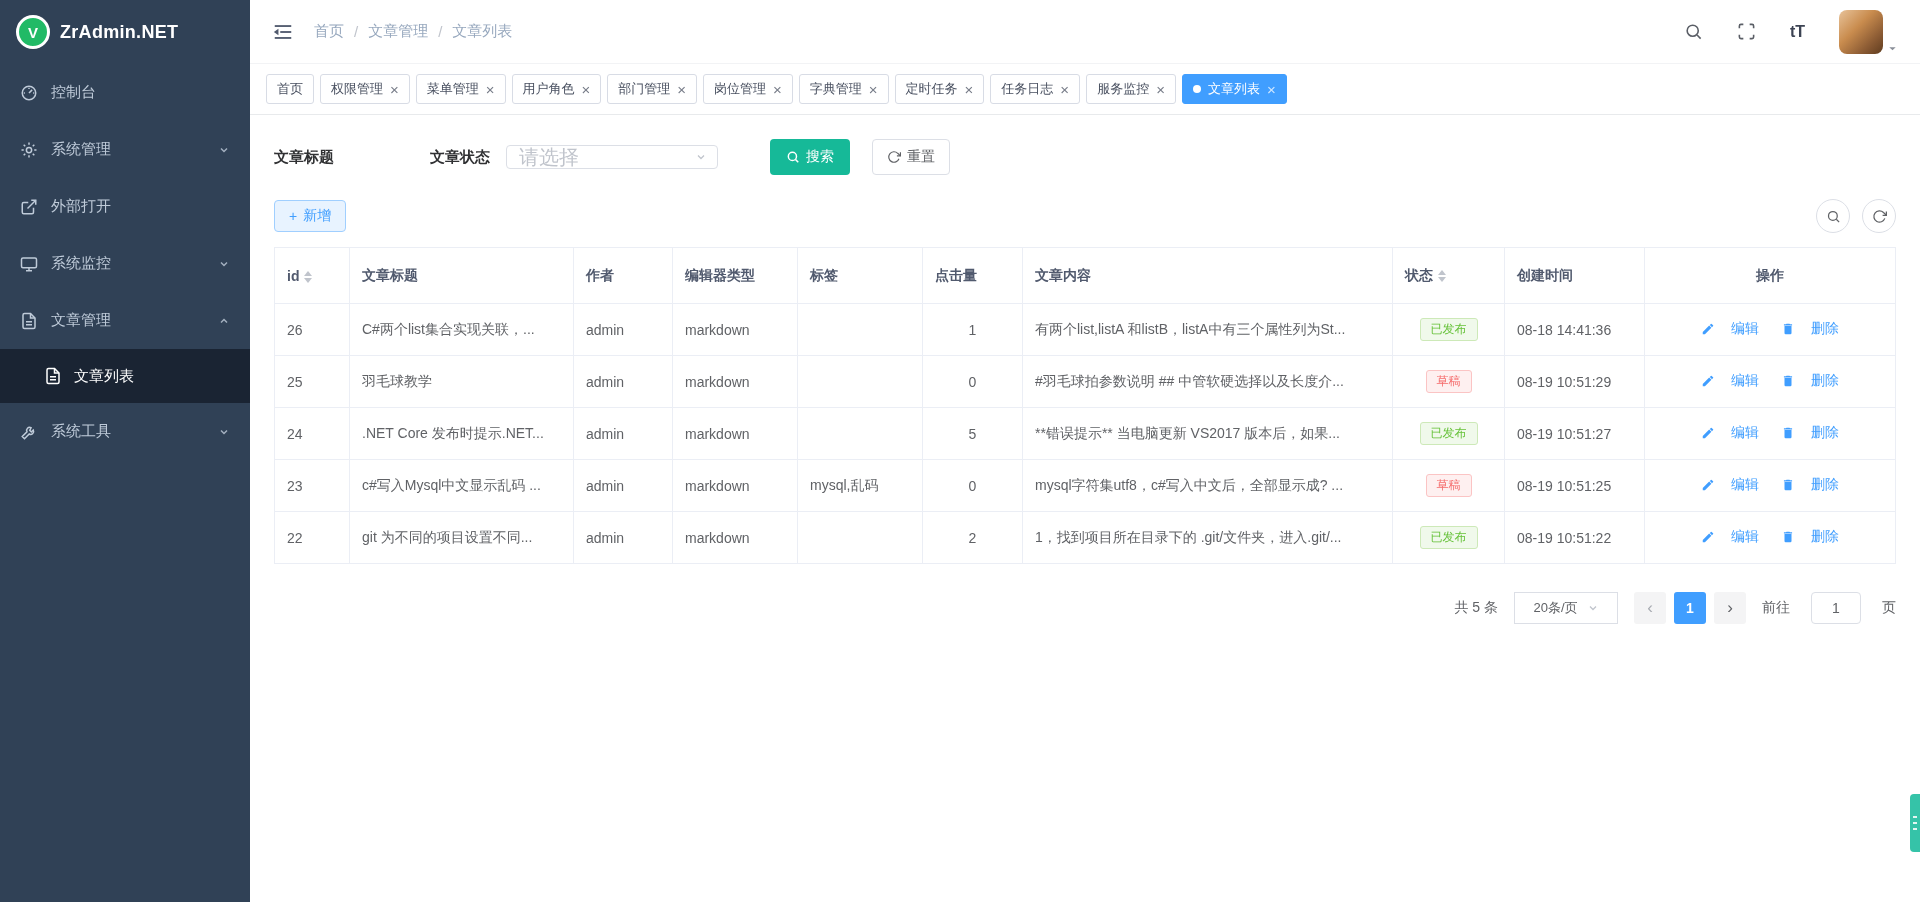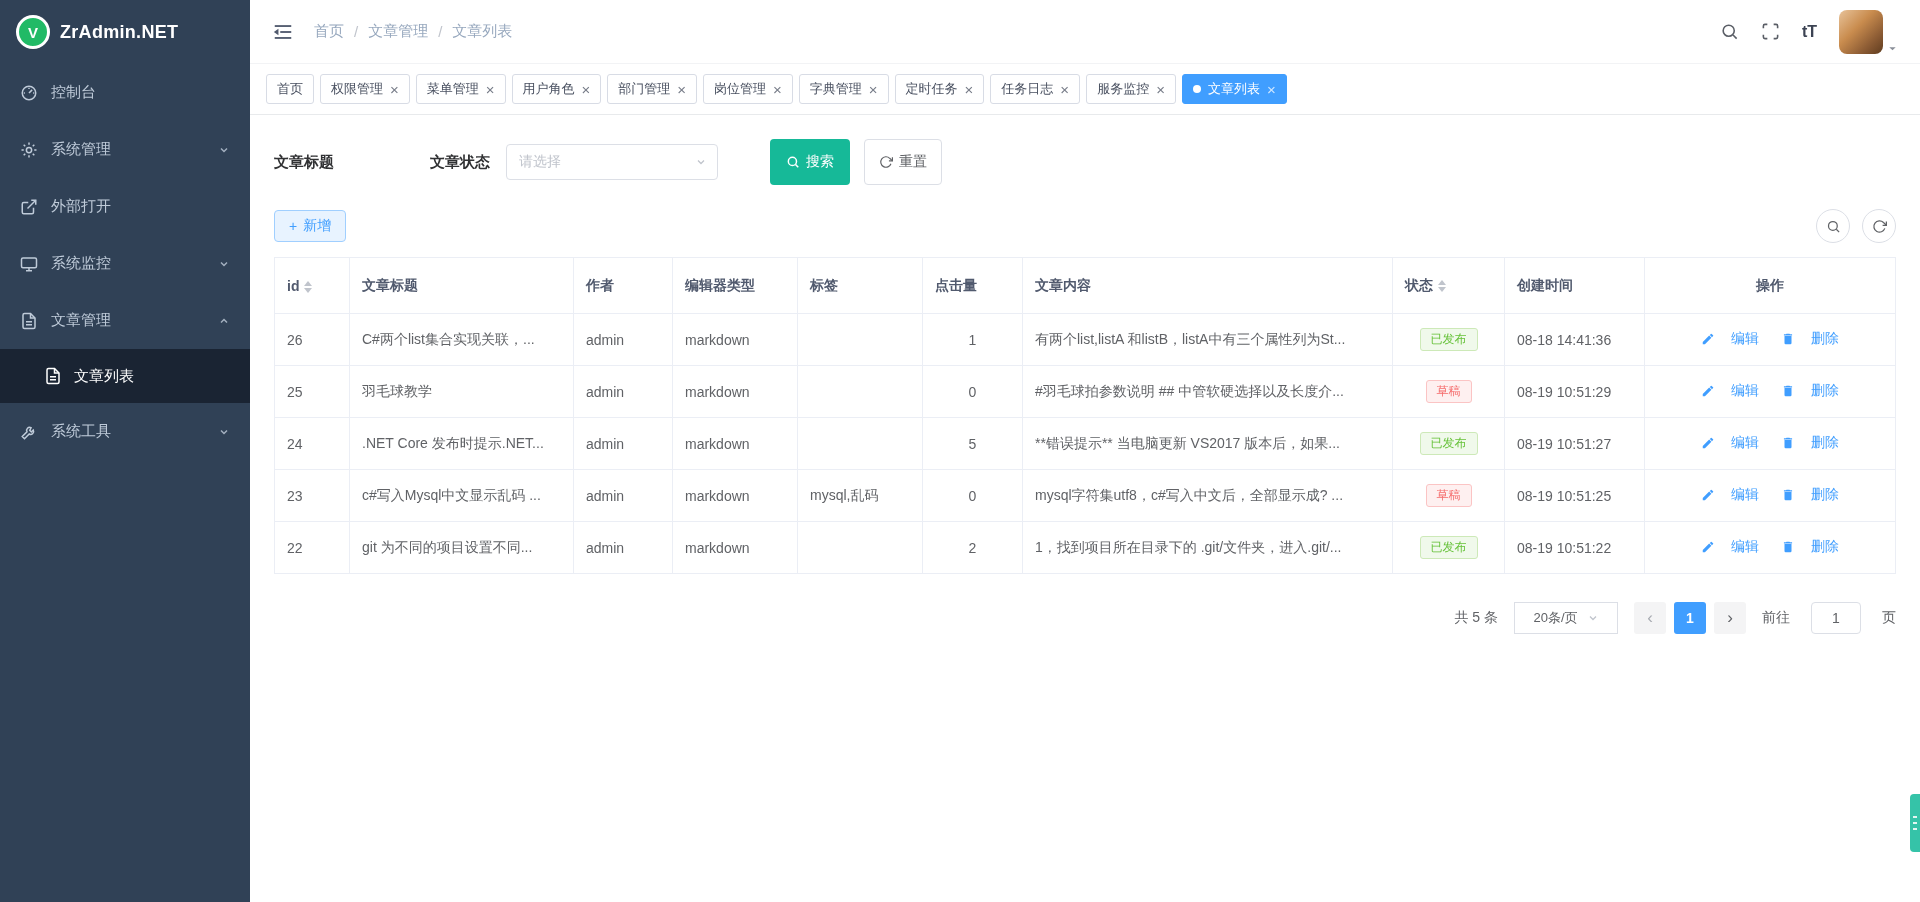--- a/index.html
+++ b/index.html
@@ -31,21 +31,21 @@
   
   .main{flex:1;display:flex;flex-direction:column;min-width:0;background:#fff;position:relative}
 
   .topbar{height:64px;display:flex;align-items:center;gap:20px;padding:0 22px;border-bottom:1px solid #f2f3f5}
   .fold{display:inline-flex;cursor:pointer;color:#515a6e}
   .fold svg{width:22px;height:22px}
   .breadcrumb{display:flex;align-items:center;gap:10px;font-size:15px}
   .bc-first{color:#515a6e;cursor:pointer}
   .bc-item{color:#97a8be}
   .bc-sep{color:#c0c4cc}
-  .topbar-right{margin-left:auto;display:flex;align-items:center;gap:22px;color:#5a5e66}
+  .topbar-right{margin-left:auto;display:flex;align-items:center;gap:34px;color:#5a5e66}
   .tb-icon{display:inline-flex;cursor:pointer}
   .tb-icon svg{width:19px;height:19px}
   .tb-text{font-size:16px;font-weight:bold;color:#3c4353}
   .avatar-wrap{display:flex;align-items:flex-end;gap:4px;cursor:pointer}
   .avatar{width:44px;height:44px;border-radius:8px;display:block;
     background:linear-gradient(135deg,#e8c39a 0%,#c98c4e 40%,#8a5a33 75%,#5f3c1f 100%)}
   .caret{display:inline-flex;color:#8a8f99}
   .caret svg{width:11px;height:11px}
 
   .tabs-bar{display:flex;align-items:center;gap:6px;padding:10px 16px;border-bottom:1px solid #e8eaec}
@@ -56,31 +56,31 @@
   .tab-close{font-size:15px;line-height:1;opacity:.75;cursor:pointer}
 
   .content{padding:24px;flex:1;min-height:0}
 
   .filter-row{display:flex;align-items:center}
   .f-label{font-size:15px;font-weight:bold;color:#303133;margin-right:16px;white-space:nowrap}
   .f-label2{margin-left:80px}
   .f-input{width:212px;height:36px;border:1px solid #dcdfe6;border-radius:4px;padding:0 12px;
     font-size:14px;color:#606266;outline:none;font-family:inherit}
   .f-input::placeholder{color:#c0c4cc}
-  .f-select{width:212px;height:36px;border:1px solid #dcdfe6;border-radius:4px;background:#fff;
+  .f-select{width:212px;height:24px;border:1px solid #dcdfe6;border-radius:4px;background:#fff;
     padding:0 10px 0 12px;display:flex;align-items:center;justify-content:space-between;
-    color:#c0c4cc;font-size:14px;cursor:pointer}
+    color:#c0c4cc;font-size:20px;cursor:pointer}
   .sel-arrow{display:inline-flex;color:#c0c4cc}
   .sel-arrow svg{width:12px;height:12px}
-  .btn{height:46px;border-radius:4px;font-size:14px;display:inline-flex;align-items:center;gap:6px;
+  .btn{height:36px;border-radius:4px;font-size:14px;display:inline-flex;align-items:center;gap:6px;
     cursor:pointer;font-family:inherit}
   .btn-ic{display:inline-flex}
   .btn-ic svg{width:14px;height:14px}
   .btn-search{margin-left:52px;padding:0 16px;background:var(--teal);color:#fff;border:none}
-  .btn-reset{margin-left:14px;padding:0 14px;background:#fff;color:#606266;border:1px solid #dcdfe6}
+  .btn-reset{margin-left:22px;padding:0 14px;background:#fff;color:#606266;border:1px solid #dcdfe6}
 
   .toolbar-row{margin-top:24px;display:flex;align-items:center;justify-content:space-between}
   .btn-add{height:32px;padding:0 14px;background:#e8f3ff;border:1px solid #a0cfff;color:var(--accent)}
   .toolbar-right{display:flex;gap:12px}
   .circle-btn{width:34px;height:34px;border:1px solid #dcdfe6;border-radius:50%;background:#fff;
     display:inline-flex;align-items:center;justify-content:center;color:#606266;cursor:pointer}
   .circle-btn svg{width:15px;height:15px}
 
   .table-wrap{margin-top:14px}
   table{width:100%;border-collapse:collapse;table-layout:fixed;font-size:14px;color:#606266}

